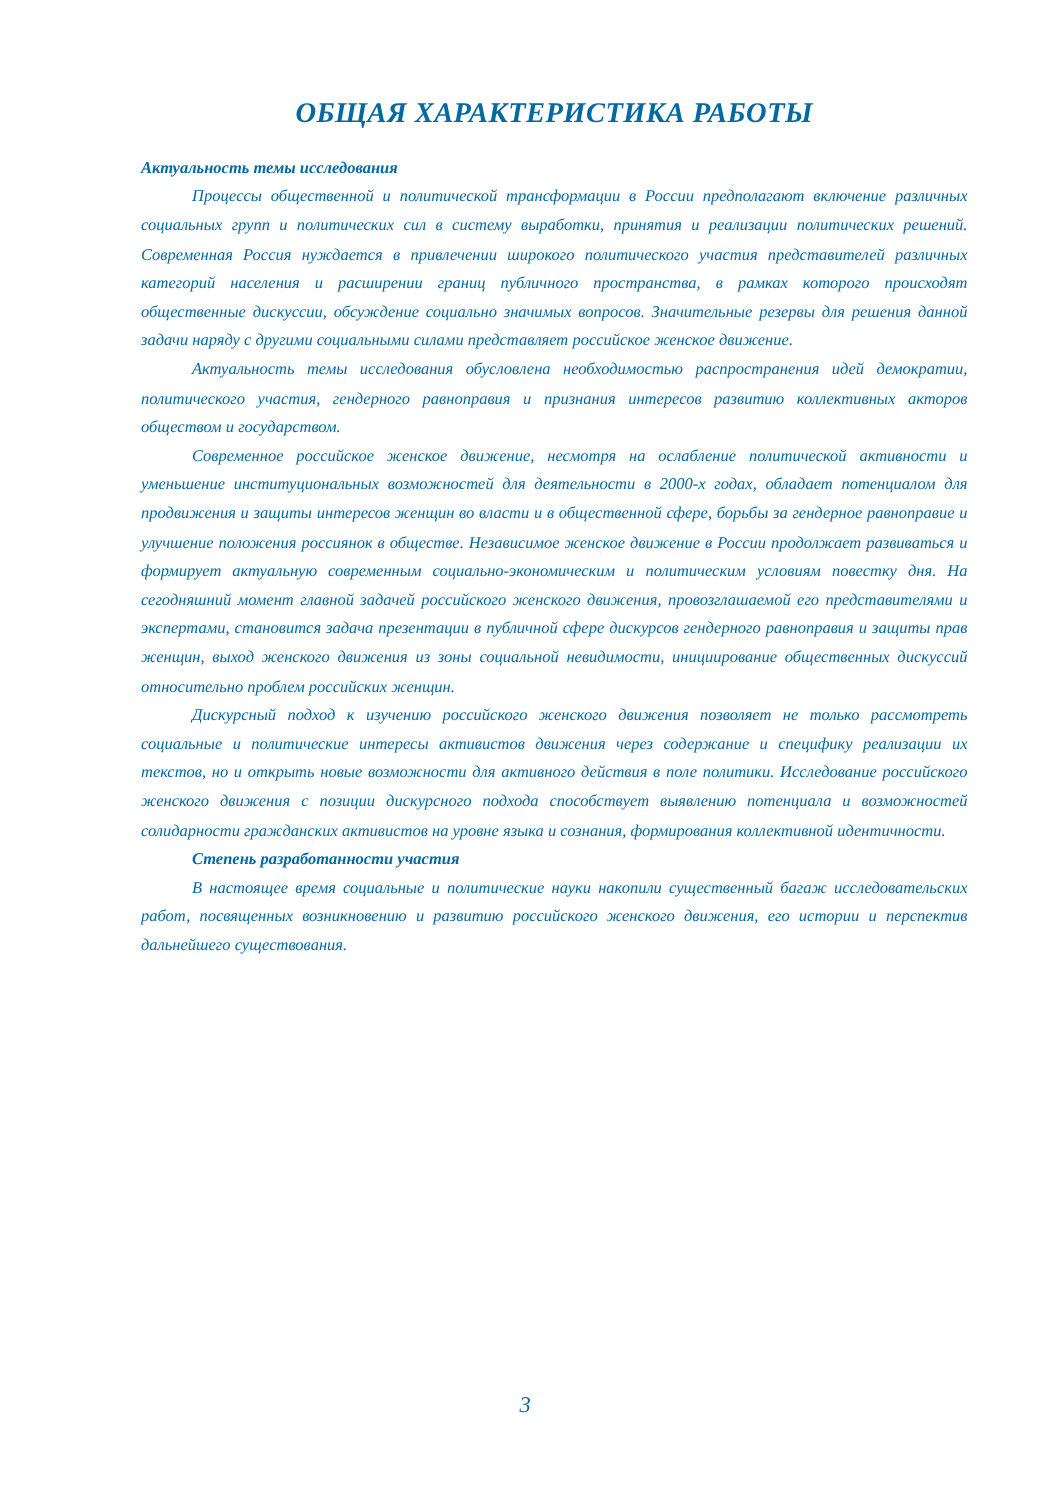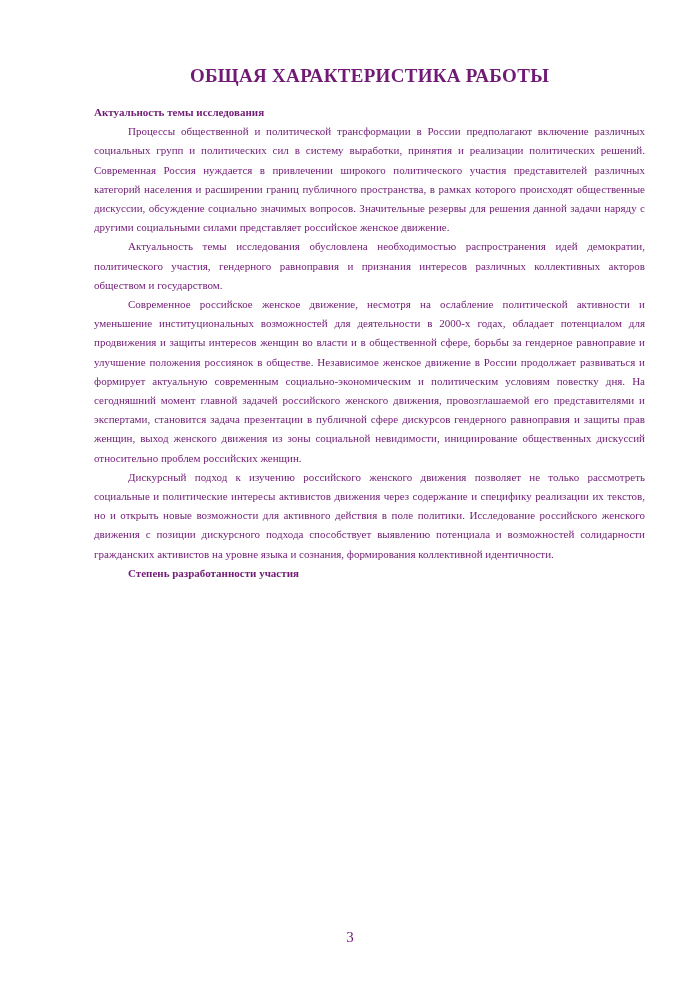--- a/index.html
+++ b/index.html
@@ -7,21 +7,22 @@
     padding: 0;
     background: #ffffff;
   }
   .page {
     position: relative;
     width: 700px;
     height: 990px;
     background: #ffffff;
     overflow: hidden;
     font-family: "Liberation Serif", "DejaVu Serif", serif;
-    color: #701a75;
+    color: #0369a1;
+    font-style: italic;
     -webkit-font-smoothing: antialiased;
   }
   .content {
     position: absolute;
     left: 94px;
     top: 65px;
     width: 551px;
   }
   .doc-title {
     text-align: center;
@@ -64,25 +65,26 @@
 <body>
 
 <div class="page">
   <div class="content">
     <div class="doc-title">ОБЩАЯ ХАРАКТЕРИСТИКА РАБОТЫ</div>
 
     <div class="sec heading-flush">Актуальность темы исследования</div>
 
     <div class="sec paragraph">Процессы общественной и политической трансформации в России предполагают включение различных социальных групп и политических сил в систему выработки, принятия и реализации политических решений. Современная Россия нуждается в привлечении широкого политического участия представителей различных категорий населения и расширении границ публичного пространства, в рамках которого происходят общественные дискуссии, обсуждение социально значимых вопросов. Значительные резервы для решения данной задачи наряду с другими социальными силами представляет российское женское движение.</div>
 
-    <div class="sec paragraph">Актуальность темы исследования обусловлена необходимостью распространения идей демократии, политического участия, гендерного равноправия и признания интересов различных коллективных акторов обществом и государством.</div>
+    <div class="sec paragraph">Актуальность темы исследования обусловлена необходимостью распространения идей демократии, политического участия, гендерного равноправия и признания интересов развитию коллективных акторов обществом и государством.</div>
 
     <div class="sec paragraph">Современное российское женское движение, несмотря на ослабление политической активности и уменьшение институциональных возможностей для деятельности в 2000-х годах, обладает потенциалом для продвижения и защиты интересов женщин во власти и в общественной сфере, борьбы за гендерное равноправие и улучшение положения россиянок в обществе. Независимое женское движение в России продолжает развиваться и формирует актуальную современным социально-экономическим и политическим условиям повестку дня. На сегодняшний момент главной задачей российского женского движения, провозглашаемой его представителями и экспертами, становится задача презентации в публичной сфере дискурсов гендерного равноправия и защиты прав женщин, выход женского движения из зоны социальной невидимости, инициирование общественных дискуссий относительно проблем российских женщин.</div>
 
     <div class="sec paragraph">Дискурсный подход к изучению российского женского движения позволяет не только рассмотреть социальные и политические интересы активистов движения через содержание и специфику реализации их текстов, но и открыть новые возможности для активного действия в поле политики. Исследование российского женского движения с позиции дискурсного подхода способствует выявлению потенциала и возможностей солидарности гражданских активистов на уровне языка и сознания, формирования коллективной идентичности.</div>
 
     <div class="sec heading-indent">Степень разработанности участия</div>
 
+    <div class="sec paragraph">В настоящее время социальные и политические науки накопили существенный багаж исследовательских работ, посвященных возникновению и развитию российского женского движения, его истории и перспектив дальнейшего существования.</div>
 
   </div>
 
   <div class="page-number">3</div>
 </div>
 
 </body></html>

